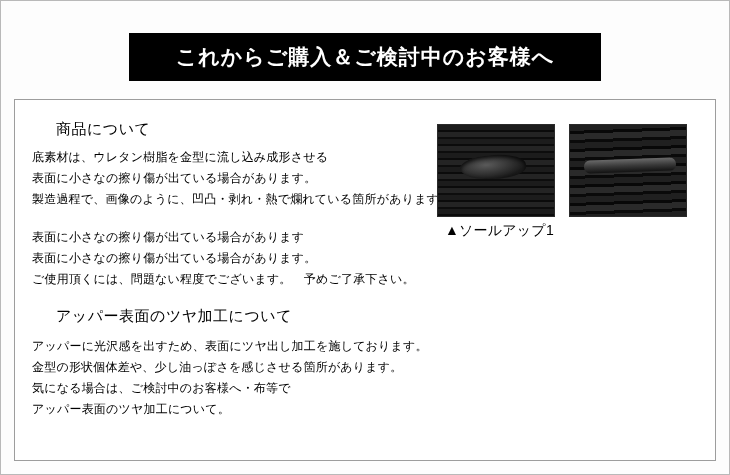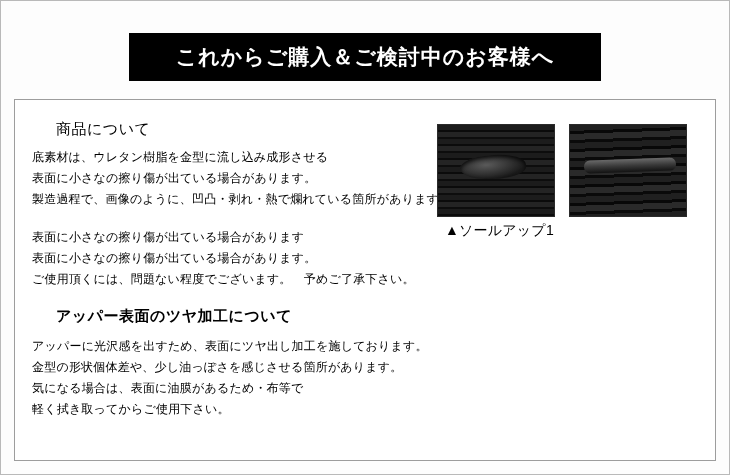--- a/index.html
+++ b/index.html
@@ -83,21 +83,21 @@
   }
   .para .line {
     display: block;
     white-space: nowrap;
   }
   .block-gap {
     height: 17px;
   }
   .heading2 {
     font-size: 15px;
-    font-weight: bold;
+    font-weight: normal;
     color: #000000;
     margin: 0 0 10px 24px;
     letter-spacing: 0.5px;
   }
 
   
   .photo-grid {
     position: absolute;
     left: 437px;
     top: 124px;
@@ -229,22 +229,22 @@
       <span class="line">ご使用頂くには、問題ない程度でございます。　予めご了承下さい。</span>
     </p>
 
     <div class="block-gap"></div>
 
     <h2 class="heading2">アッパー表面のツヤ加工について</h2>
 
     <p class="para">
       <span class="line">アッパーに光沢感を出すため、表面にツヤ出し加工を施しております。</span>
       <span class="line">金型の形状個体差や、少し油っぽさを感じさせる箇所があります。</span>
-      <span class="line">気になる場合は、表面に油膜があるため・布等で</span>
-      <span class="line">軽く拭き取ってからご使用下さい。</span>
+      <span class="line">気になる場合は、ご検討中のお客様へ・布等で</span>
+      <span class="line">アッパー表面のツヤ加工について。</span>
     </p>
   </div>
 
   <div class="photo-grid">
     <div class="photo-row">
       <div class="photo-cell">
         <div class="photo tex-sole1"></div>
         <div class="caption">▲ソールアップ1</div>
       </div>
       <div class="photo-cell">

